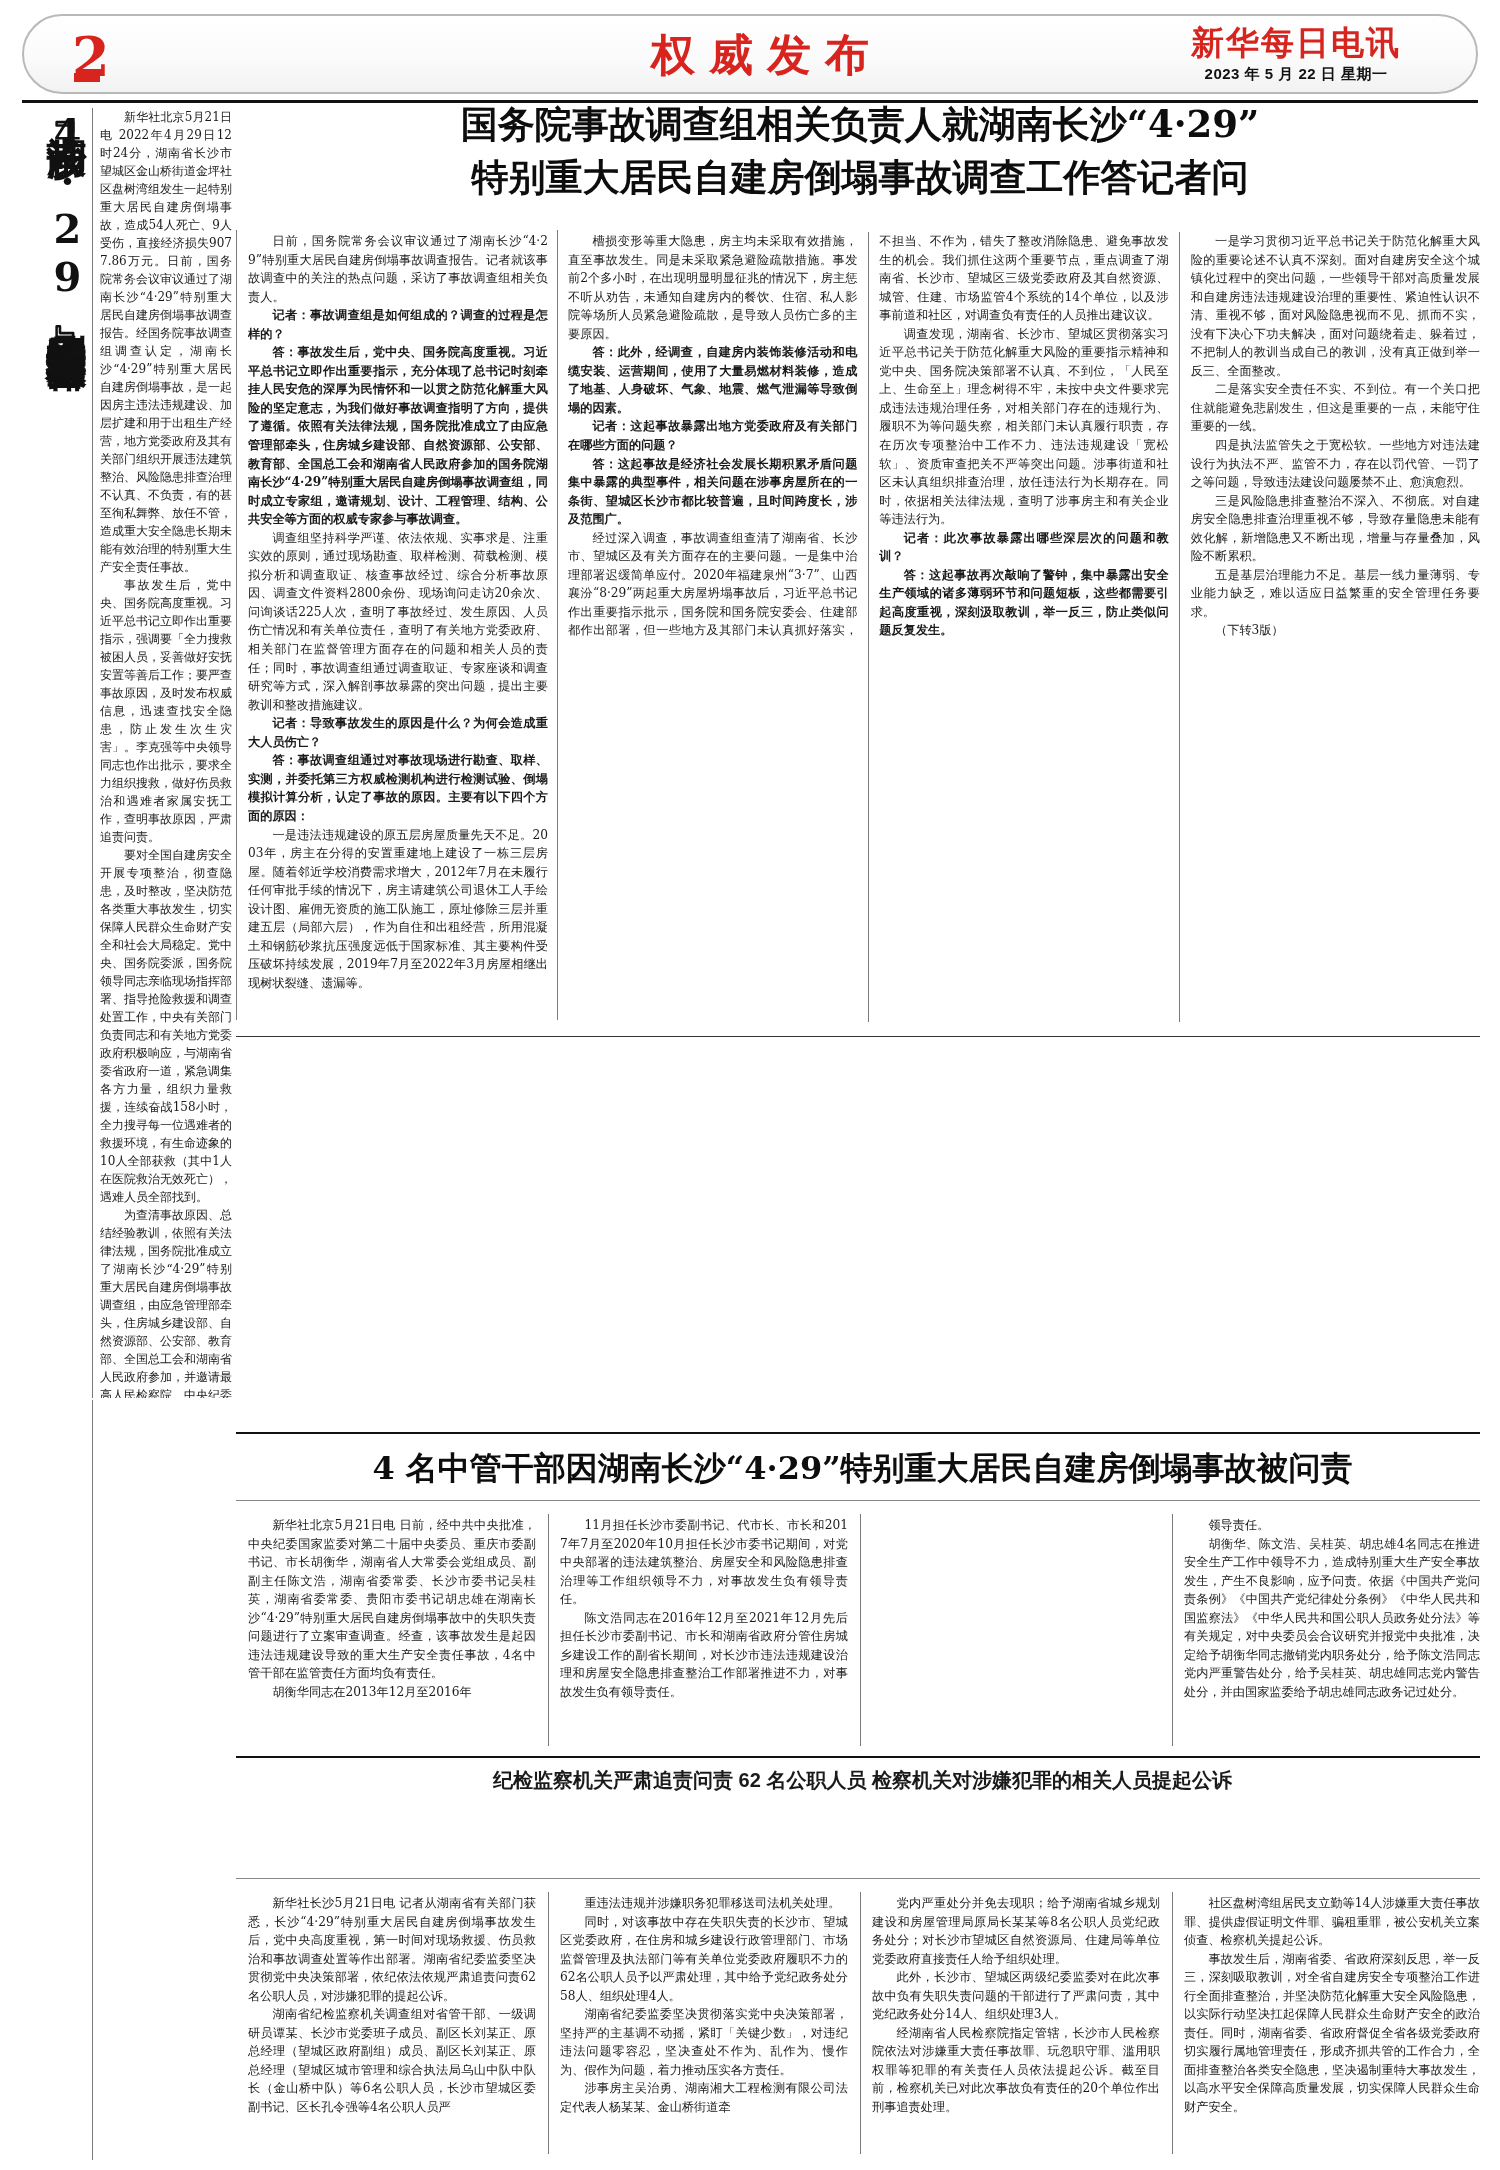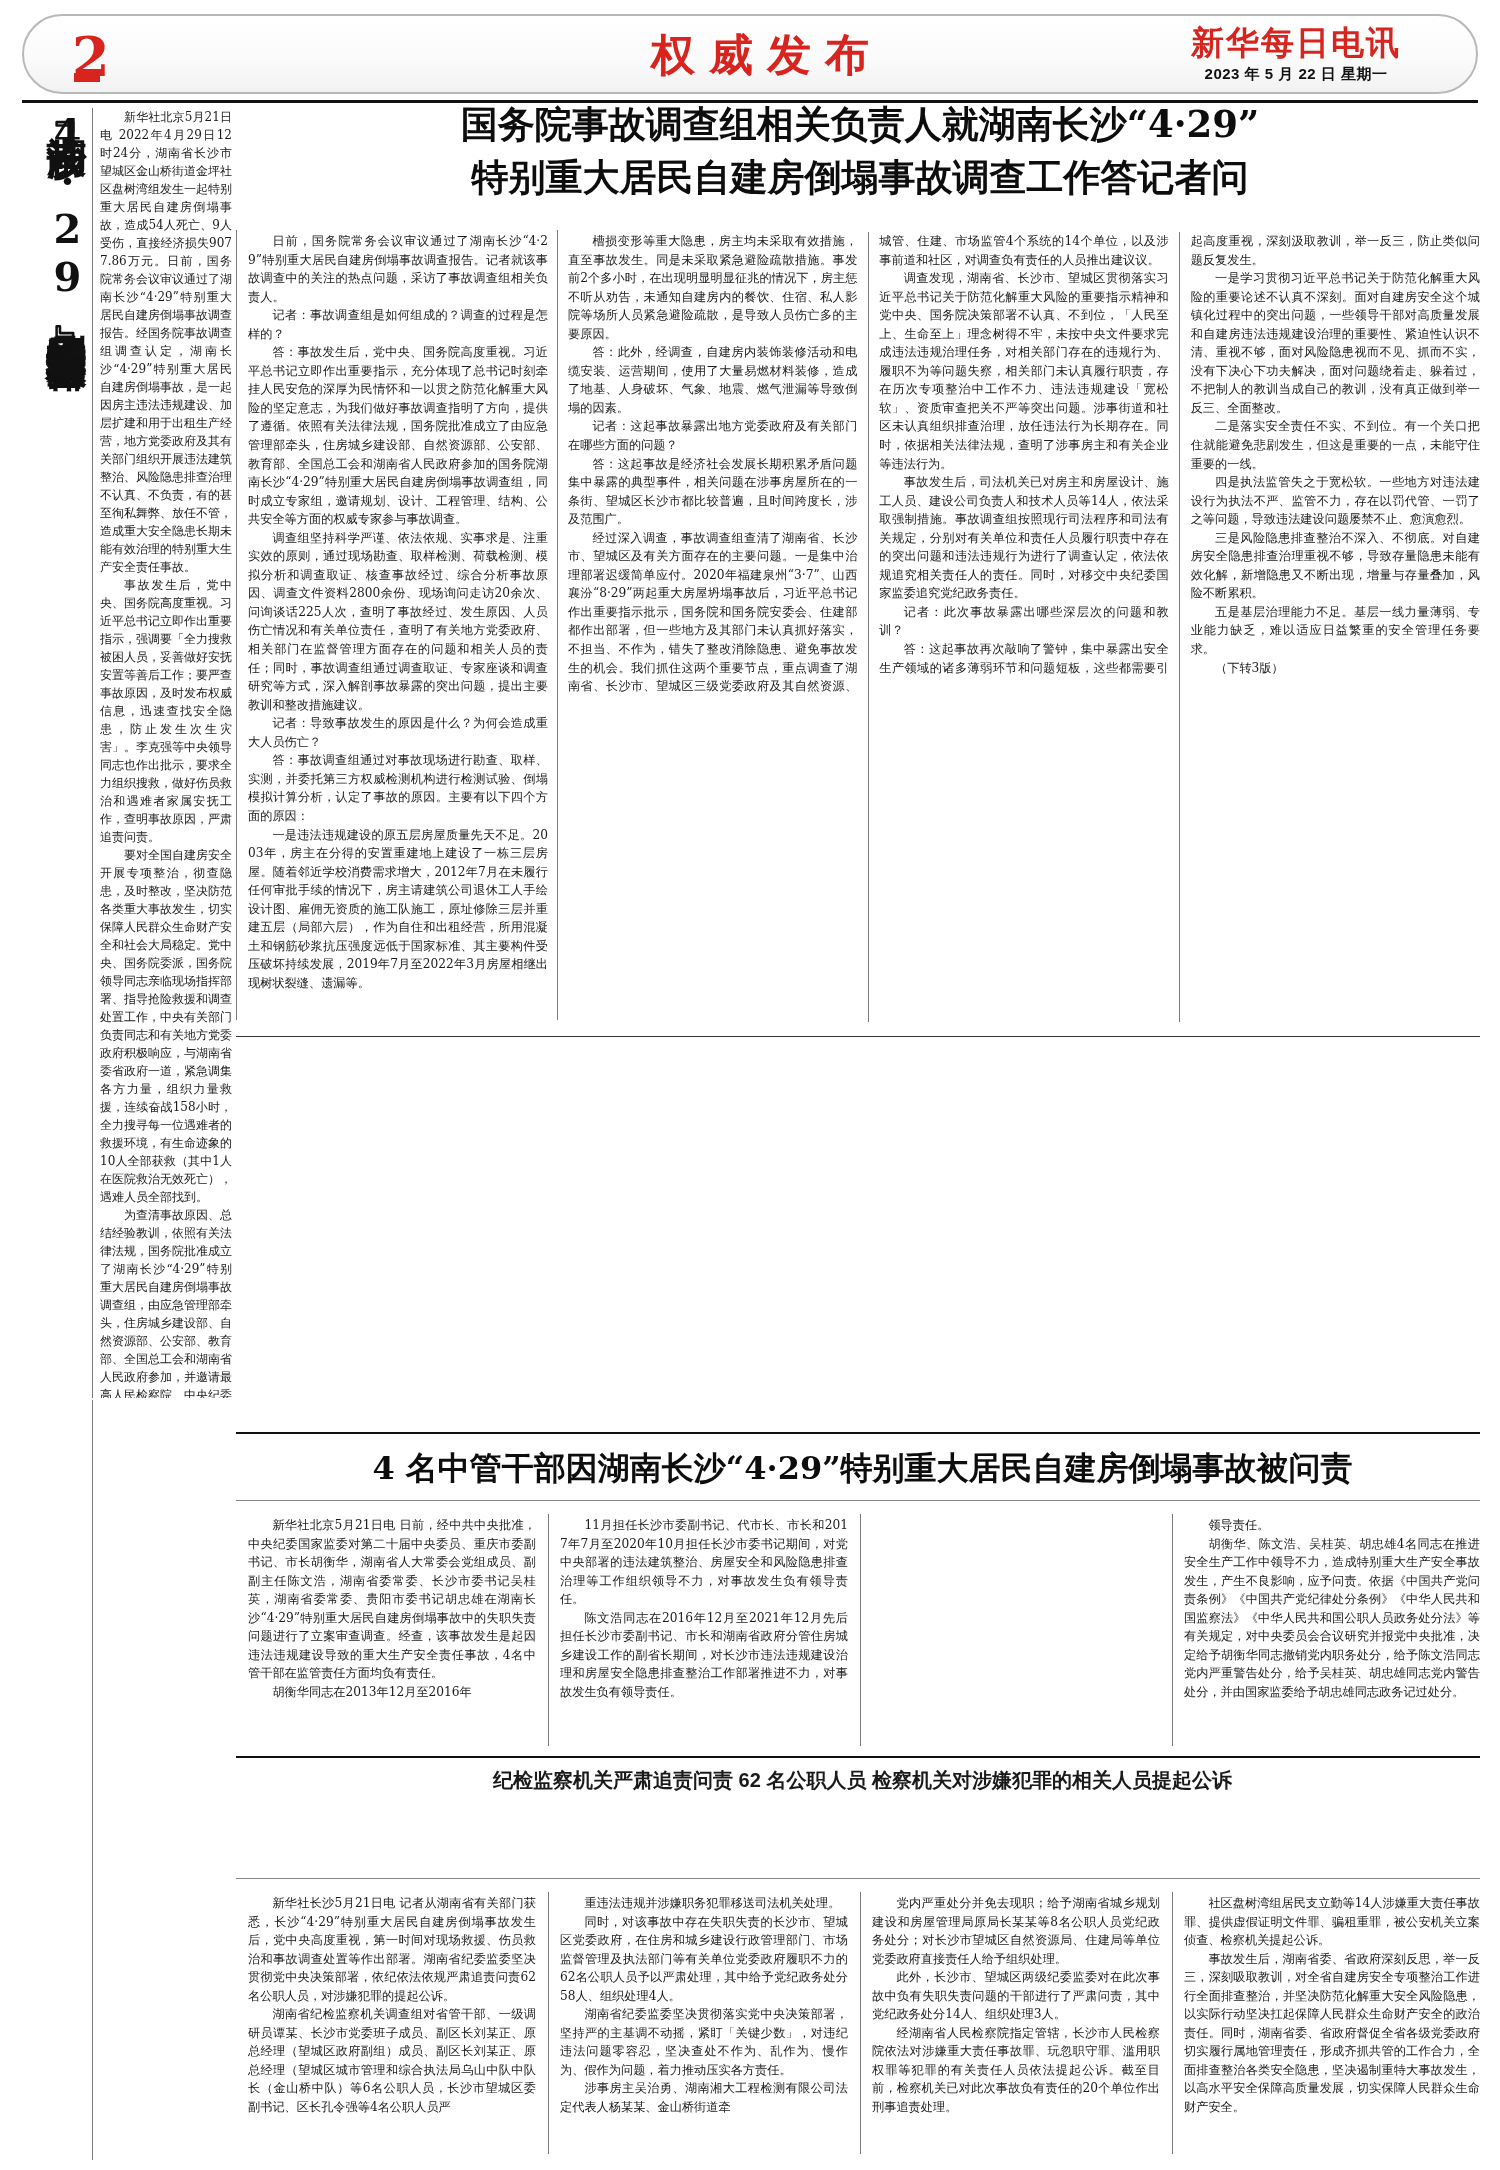--- a/index.html
+++ b/index.html
@@ -64,21 +64,21 @@
   
   .col{
     position:absolute;
     font-family:"DejaVu Serif","Liberation Serif",serif;
     font-size:12.2px;line-height:1.52;color:#1a1a1a;
     text-align:justify;text-justify:inter-ideograph;
     overflow:hidden;
     word-break:break-all;
   }
   .col p{margin:0 0 0 0;text-indent:2em;}
-  .col .q{font-weight:400;}
+  .col .q{font-weight:700;}
 
   .vrule{position:absolute;width:1px;background:#7a7a7a;}
 
   
   .h1wrap{position:absolute;left:240px;top:98px;width:1240px;}
   .h1{
     font-family:"DejaVu Serif","Liberation Serif",serif;
     font-weight:700;font-size:37px;line-height:1.42;
     letter-spacing:0px;color:#0d0d0d;text-align:center;white-space:nowrap;
   }
@@ -147,21 +147,20 @@
     </div>
   <div class="vrule" style="left:557px;top:230px;height:790px;"></div>
 
   <div class="col" style="left:568px;top:232px;width:912px;height:790px;column-count:3;column-gap:22px;column-rule:1px solid #7a7a7a;">
       <p>槽损变形等重大隐患，房主均未采取有效措施，直至事故发生。同是未采取紧急避险疏散措施。事发前2个多小时，在出现明显明显征兆的情况下，房主惩不听从劝告，未通知自建房内的餐饮、住宿、私人影院等场所人员紧急避险疏散，是导致人员伤亡多的主要原因。</p>
       <p class="q">答：此外，经调查，自建房内装饰装修活动和电缆安装、运营期间，使用了大量易燃材料装修，造成了地基、人身破坏、气象、地震、燃气泄漏等导致倒塌的因素。</p>
       <p class="q">记者：这起事故暴露出地方党委政府及有关部门在哪些方面的问题？</p>
       <p class="q">答：这起事故是经济社会发展长期积累矛盾问题集中暴露的典型事件，相关问题在涉事房屋所在的一条街、望城区长沙市都比较普遍，且时间跨度长，涉及范围广。</p>
       <p>经过深入调查，事故调查组查清了湖南省、长沙市、望城区及有关方面存在的主要问题。一是集中治理部署迟缓简单应付。2020年福建泉州“3·7”、山西襄汾“8·29”两起重大房屋坍塌事故后，习近平总书记作出重要指示批示，国务院和国务院安委会、住建部都作出部署，但一些地方及其部门未认真抓好落实，不担当、不作为，错失了整改消除隐患、避免事故发生的机会。我们抓住这两个重要节点，重点调查了湖南省、长沙市、望城区三级党委政府及其自然资源、城管、住建、市场监管4个系统的14个单位，以及涉事前道和社区，对调查负有责任的人员推出建议议。</p>
       <p>调查发现，湖南省、长沙市、望城区贯彻落实习近平总书记关于防范化解重大风险的重要指示精神和党中央、国务院决策部署不认真、不到位，「人民至上、生命至上」理念树得不牢，未按中央文件要求完成违法违规治理任务，对相关部门存在的违规行为、履职不为等问题失察，相关部门未认真履行职责，存在历次专项整治中工作不力、违法违规建设「宽松软」、资质审查把关不严等突出问题。涉事街道和社区未认真组织排查治理，放任违法行为长期存在。同时，依据相关法律法规，查明了涉事房主和有关企业等违法行为。</p>
-      <p>事故发生后，司法机关已对房主和房屋设计、施工人员、建设公司负责人和技术人员等14人，依法采取强制措施。事故调查组按照现行司法程序和司法有关规定，分别对有关单位和责任人员履行职责中存在的突出问题和违法违规行为进行了调查认定，依法依规追究相关责任人的责任。同时，对移交中央纪委国家监委追究党纪政务责任。</p>
       <p class="q">记者：此次事故暴露出哪些深层次的问题和教训？</p>
       <p class="q">答：这起事故再次敲响了警钟，集中暴露出安全生产领域的诸多薄弱环节和问题短板，这些都需要引起高度重视，深刻汲取教训，举一反三，防止类似问题反复发生。</p>
       <p>一是学习贯彻习近平总书记关于防范化解重大风险的重要论述不认真不深刻。面对自建房安全这个城镇化过程中的突出问题，一些领导干部对高质量发展和自建房违法违规建设治理的重要性、紧迫性认识不清、重视不够，面对风险隐患视而不见、抓而不实，没有下决心下功夫解决，面对问题绕着走、躲着过，不把制人的教训当成自己的教训，没有真正做到举一反三、全面整改。</p>
       <p>二是落实安全责任不实、不到位。有一个关口把住就能避免悲剧发生，但这是重要的一点，未能守住重要的一线。</p>
       <p>四是执法监管失之于宽松软。一些地方对违法建设行为执法不严、监管不力，存在以罚代管、一罚了之等问题，导致违法建设问题屡禁不止、愈演愈烈。</p>
       <p>三是风险隐患排查整治不深入、不彻底。对自建房安全隐患排查治理重视不够，导致存量隐患未能有效化解，新增隐患又不断出现，增量与存量叠加，风险不断累积。</p>
       <p>五是基层治理能力不足。基层一线力量薄弱、专业能力缺乏，难以适应日益繁重的安全管理任务要求。</p>
       <p>（下转3版）</p>
     </div>
 

